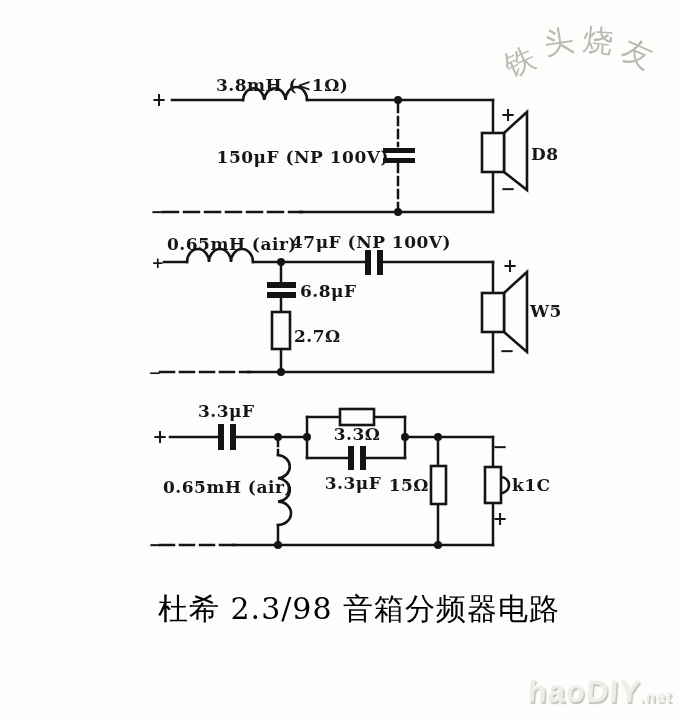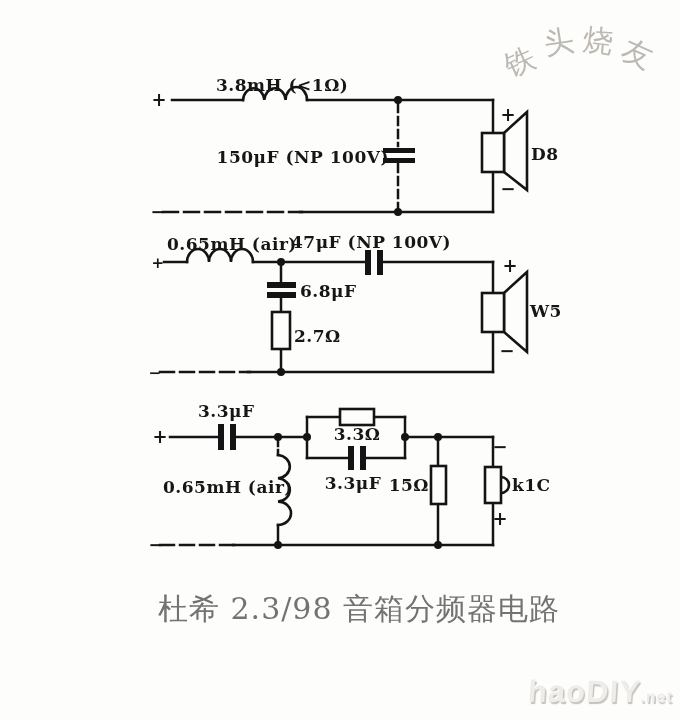--- a/index.html
+++ b/index.html
@@ -11,21 +11,21 @@
     font-family:"DejaVu Serif", serif;
     font-weight:600;
     fill:#161616;
     letter-spacing:0.5px;
   }
   svg .lbl{font-size:17px;}
   svg .sm{font-size:15px;}
   svg .sgn{font-size:18px;font-weight:700;letter-spacing:0;}
   .caption{
     position:absolute;left:158px;top:589px;
-    font-size:30px;color:#737373;letter-spacing:1px;white-space:nowrap;
+    font-size:30px;color:#000000;letter-spacing:1px;white-space:nowrap;
   }
   .wm-top span{
     position:absolute;font-size:30px;color:#aba69f;opacity:.78;
     font-family:"DejaVu Serif", serif;
   }
   .wm-bottom{
     position:absolute;left:528px;top:674px;white-space:nowrap;
     font-family:"Liberation Sans", sans-serif;font-weight:bold;
     color:#efede9;letter-spacing:1px;transform:skewX(-4deg);
     text-shadow:-1px -1px 0 #ffffff, 1.5px 1.5px 1px #c6c3bd;

